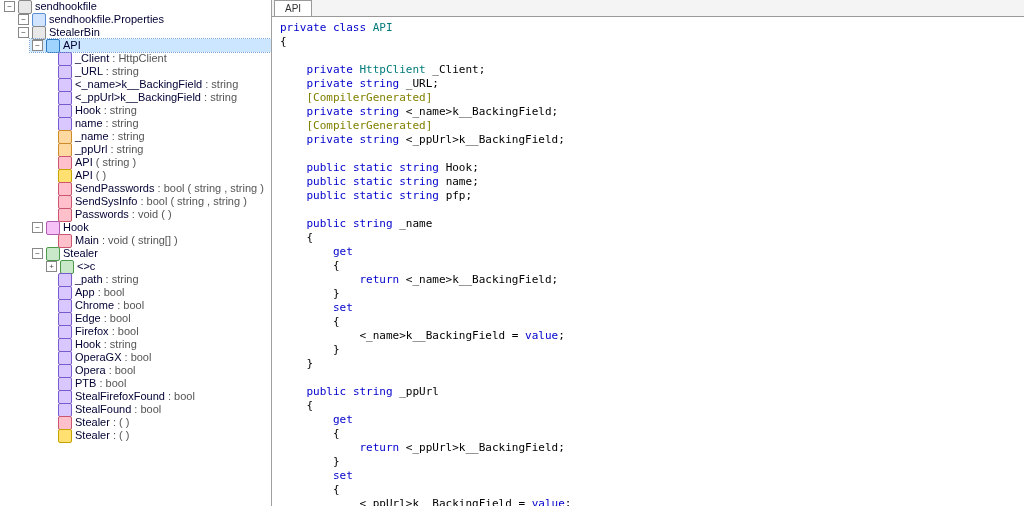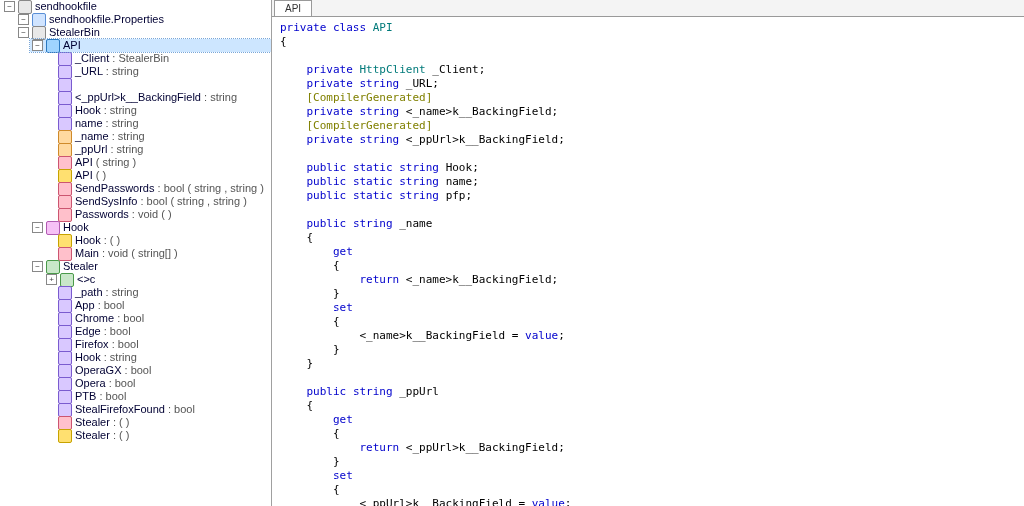--- a/index.html
+++ b/index.html
@@ -71,34 +71,35 @@
                 <div class="row sel">
                   <span class="tw">−</span>
                   <span class="ic ic-clssel"></span>
                   <span class="lbl">API</span>
                 </div>
                 <ul id="api-members">
                     <li class="node">
                       <div class="row">
                         <span class="tw empty"></span>
                         <span class="ic ic-fld"></span>
-                        <span class="lbl">_Client<span class="sig"> : StealerBin</span></span>
+                        <span class="lbl">_Client<span class="sig"> : HttpClient</span></span>
                       </div>
                     </li>
                     <li class="node">
                       <div class="row">
                         <span class="tw empty"></span>
                         <span class="ic ic-fld"></span>
                         <span class="lbl">_URL<span class="sig"> : string</span></span>
                       </div>
                     </li>
                     <li class="node">
                       <div class="row">
                         <span class="tw empty"></span>
                         <span class="ic ic-fld"></span>
+                        <span class="lbl">&lt;_name&gt;k__BackingField<span class="sig"> : string</span></span>
                       </div>
                     </li>
                     <li class="node">
                       <div class="row">
                         <span class="tw empty"></span>
                         <span class="ic ic-fld"></span>
                         <span class="lbl">&lt;_ppUrl&gt;k__BackingField<span class="sig"> : string</span></span>
                       </div>
                     </li>
                     <li class="node">
@@ -166,27 +167,20 @@
                     </li>
                   </ul>
               </li>
               <li class="node">
                 <div class="row">
                   <span class="tw">−</span>
                   <span class="ic ic-hook"></span>
                   <span class="lbl">Hook</span>
                 </div>
                 <ul id="hook-members">
-                    <li class="node">
-                      <div class="row">
-                        <span class="tw empty"></span>
-                        <span class="ic ic-ctor"></span>
-                        <span class="lbl">Hook<span class="sig"> : ( )</span></span>
-                      </div>
-                    </li>
                     <li class="node">
                       <div class="row">
                         <span class="tw empty"></span>
                         <span class="ic ic-meth"></span>
                         <span class="lbl">Main<span class="sig"> : void ( string[] )</span></span>
                       </div>
                     </li>
                   </ul>
               </li>
               <li class="node">
@@ -266,20 +260,27 @@
                         <span class="tw empty"></span>
                         <span class="ic ic-fld"></span>
                         <span class="lbl">PTB<span class="sig"> : bool</span></span>
                       </div>
                     </li>
                     <li class="node">
                       <div class="row">
                         <span class="tw empty"></span>
                         <span class="ic ic-fld"></span>
                         <span class="lbl">StealFirefoxFound<span class="sig"> : bool</span></span>
+                      </div>
+                    </li>
+                    <li class="node">
+                      <div class="row">
+                        <span class="tw empty"></span>
+                        <span class="ic ic-fld"></span>
+                        <span class="lbl">StealFound<span class="sig"> : bool</span></span>
                       </div>
                     </li>
                     <li class="node">
                       <div class="row">
                         <span class="tw empty"></span>
                         <span class="ic ic-meth"></span>
                         <span class="lbl">Stealer<span class="sig"> : ( )</span></span>
                       </div>
                     </li>
                     <li class="node">

